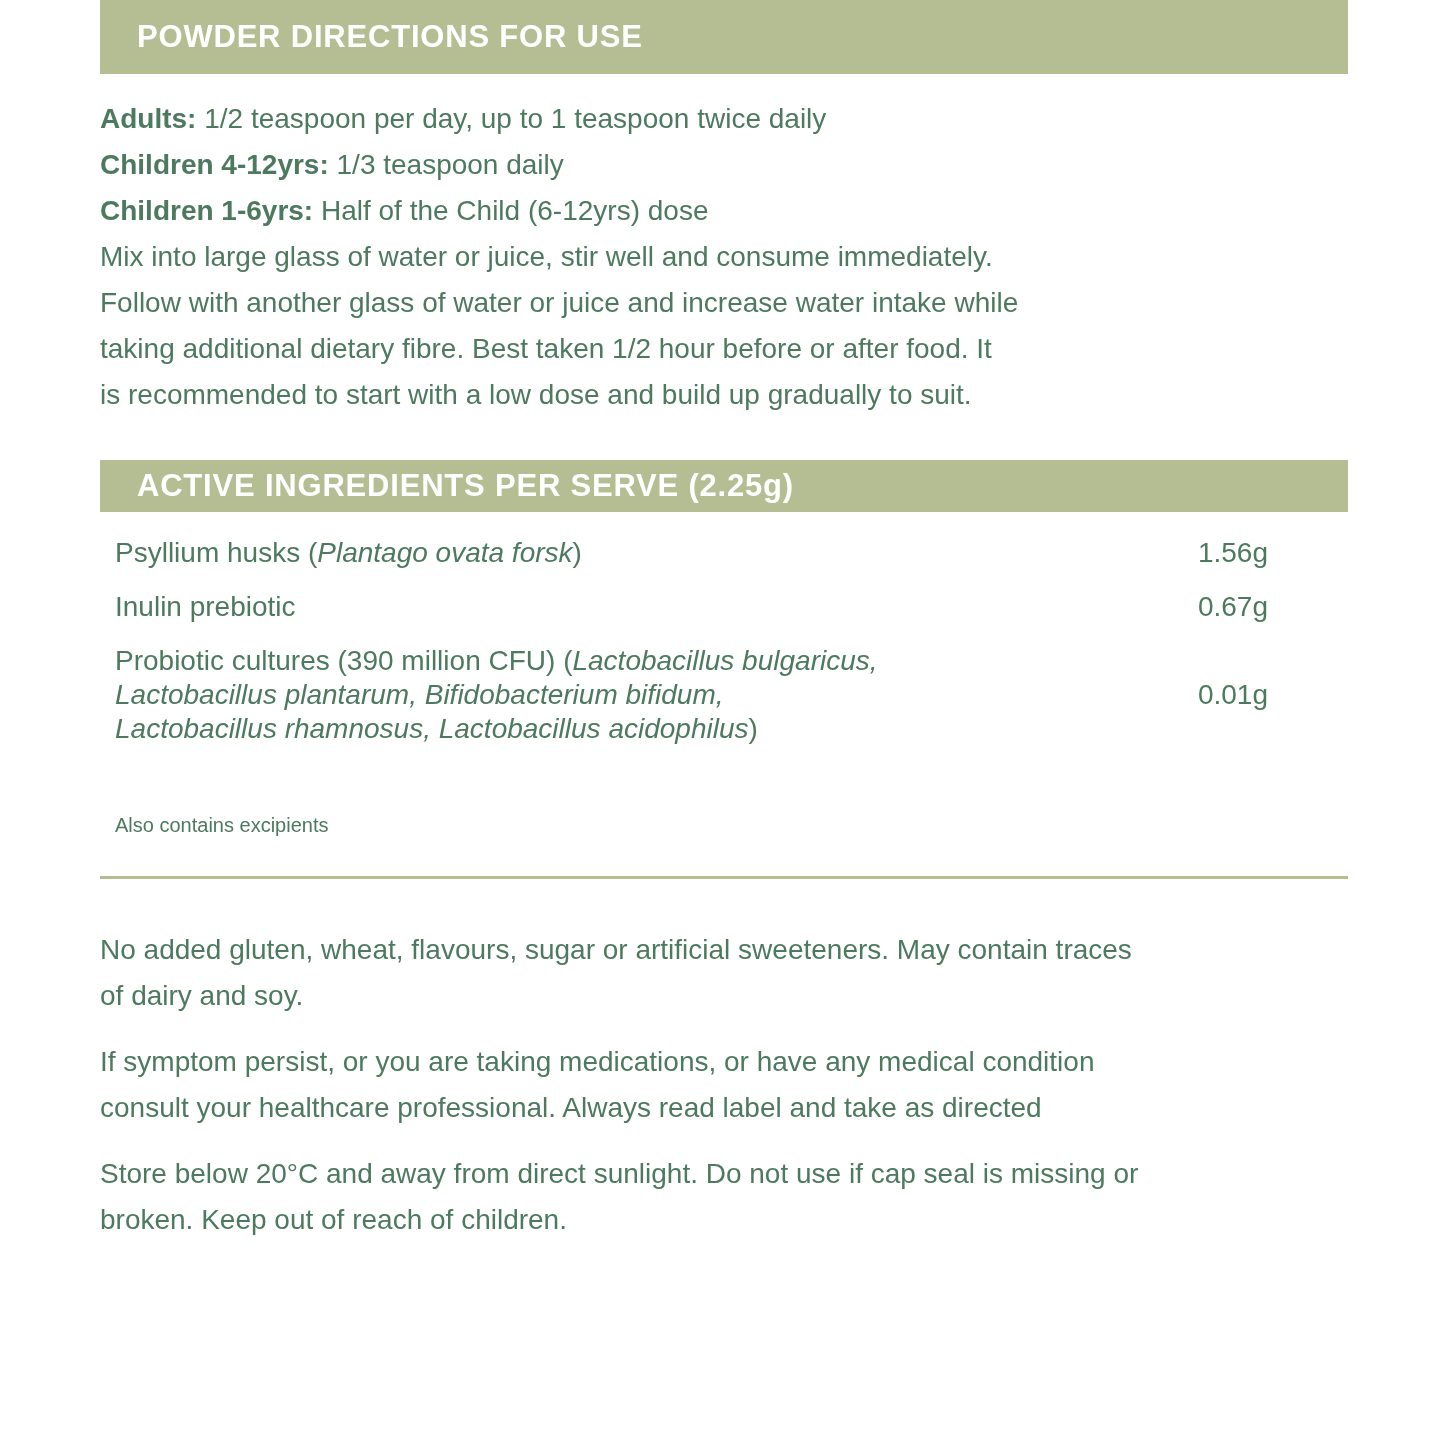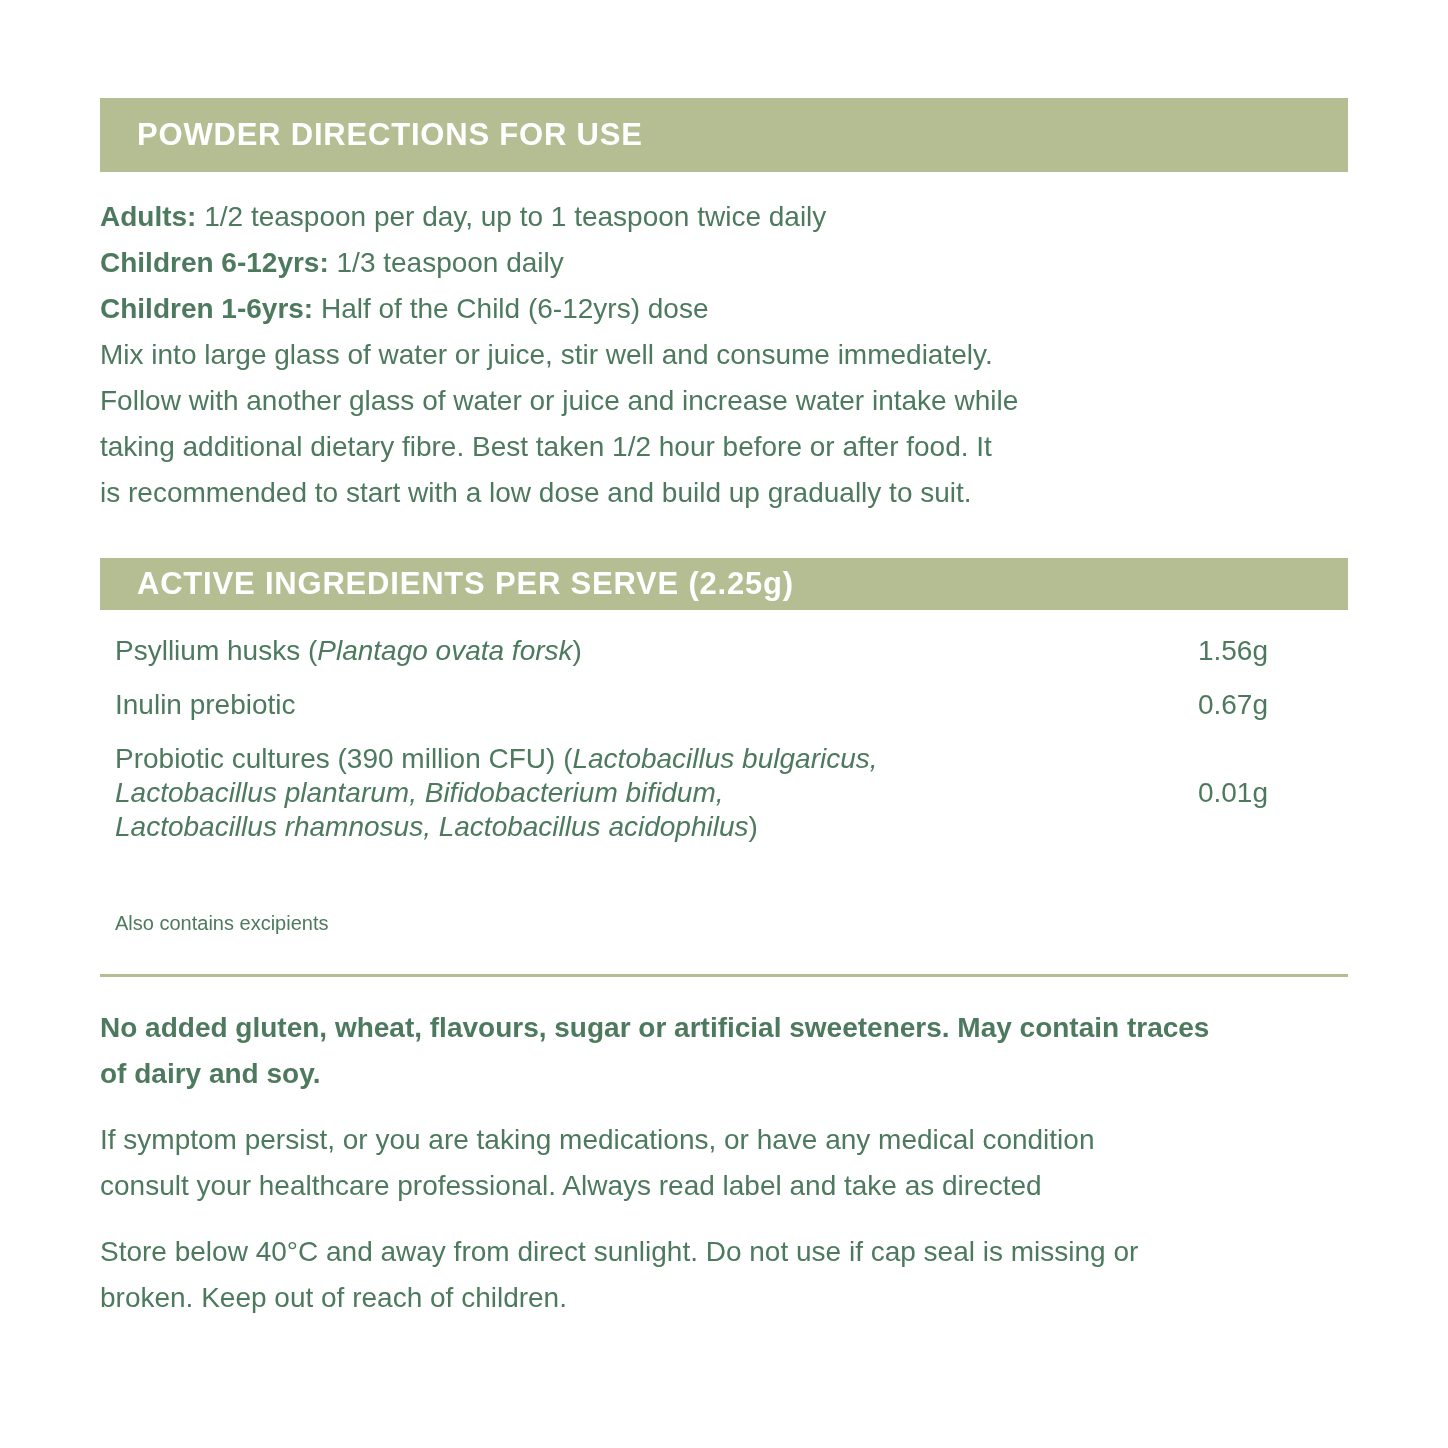--- a/index.html
+++ b/index.html
@@ -17,21 +17,21 @@
   }
   .page { padding: 0 100px; }
 
   .section-bar {
     background: var(--bar);
     height: 74px;
     display: flex;
     align-items: center;
     padding-left: 37px;
   }
-  .bar-1 { margin-top: 98px; }
+  .bar-1 { }
   .bar-2 { margin-top: 42px; height: 52px; }
   .section-title {
     color: var(--header-text);
     font-size: 31px;
     font-weight: bold;
     letter-spacing: 0.8px;
   }
 
   .directions { margin-top: 22px; font-size: 28px; }
   .directions .line {
@@ -62,38 +62,38 @@
 
   .divider {
     margin-top: 34px;
     height: 3px;
     background: var(--bar);
     border: none;
   }
 
   .footer { font-size: 28px; }
   .footer .para { margin-top: 20px; }
-  .footer .para.first { margin-top: 28px; font-weight: bold; }
+  .footer .para.first { margin-top: 48px; }
   .footer .line { line-height: 46px; white-space: nowrap; }
 </style>
 </head>
 <body>
 
 <div class="page">
 
   <div class="section-bar bar-1">
     <span class="section-title">POWDER DIRECTIONS FOR USE</span>
   </div>
 
   <div class="directions">
     <div class="line">
       <span class="dosage-label">Adults:</span><span> 1/2 teaspoon per day, up to 1 teaspoon twice daily</span>
     </div>
     <div class="line">
-      <span class="dosage-label">Children 6-12yrs:</span><span> 1/3 teaspoon daily</span>
+      <span class="dosage-label">Children 4-12yrs:</span><span> 1/3 teaspoon daily</span>
     </div>
     <div class="line">
       <span class="dosage-label">Children 1-6yrs:</span><span> Half of the Child (6-12yrs) dose</span>
     </div>
     <div class="line">Mix into large glass of water or juice, stir well and consume immediately.</div>
     <div class="line">Follow with another glass of water or juice and increase water intake while</div>
     <div class="line">taking additional dietary fibre. Best taken 1/2 hour before or after food. It</div>
     <div class="line">is recommended to start with a low dose and build up gradually to suit.</div>
   </div>
 
@@ -138,18 +138,18 @@
   <div class="footer">
     <div class="para first">
       <div class="line">No added gluten, wheat, flavours, sugar or artificial sweeteners. May contain traces</div>
       <div class="line">of dairy and soy.</div>
     </div>
     <div class="para">
       <div class="line">If symptom persist, or you are taking medications, or have any medical condition</div>
       <div class="line">consult your healthcare professional. Always read label and take as directed</div>
     </div>
     <div class="para">
-      <div class="line">Store below 40°C and away from direct sunlight. Do not use if cap seal is missing or</div>
+      <div class="line">Store below 20°C and away from direct sunlight. Do not use if cap seal is missing or</div>
       <div class="line">broken. Keep out of reach of children.</div>
     </div>
   </div>
 
 </div>
 
 </body></html>

